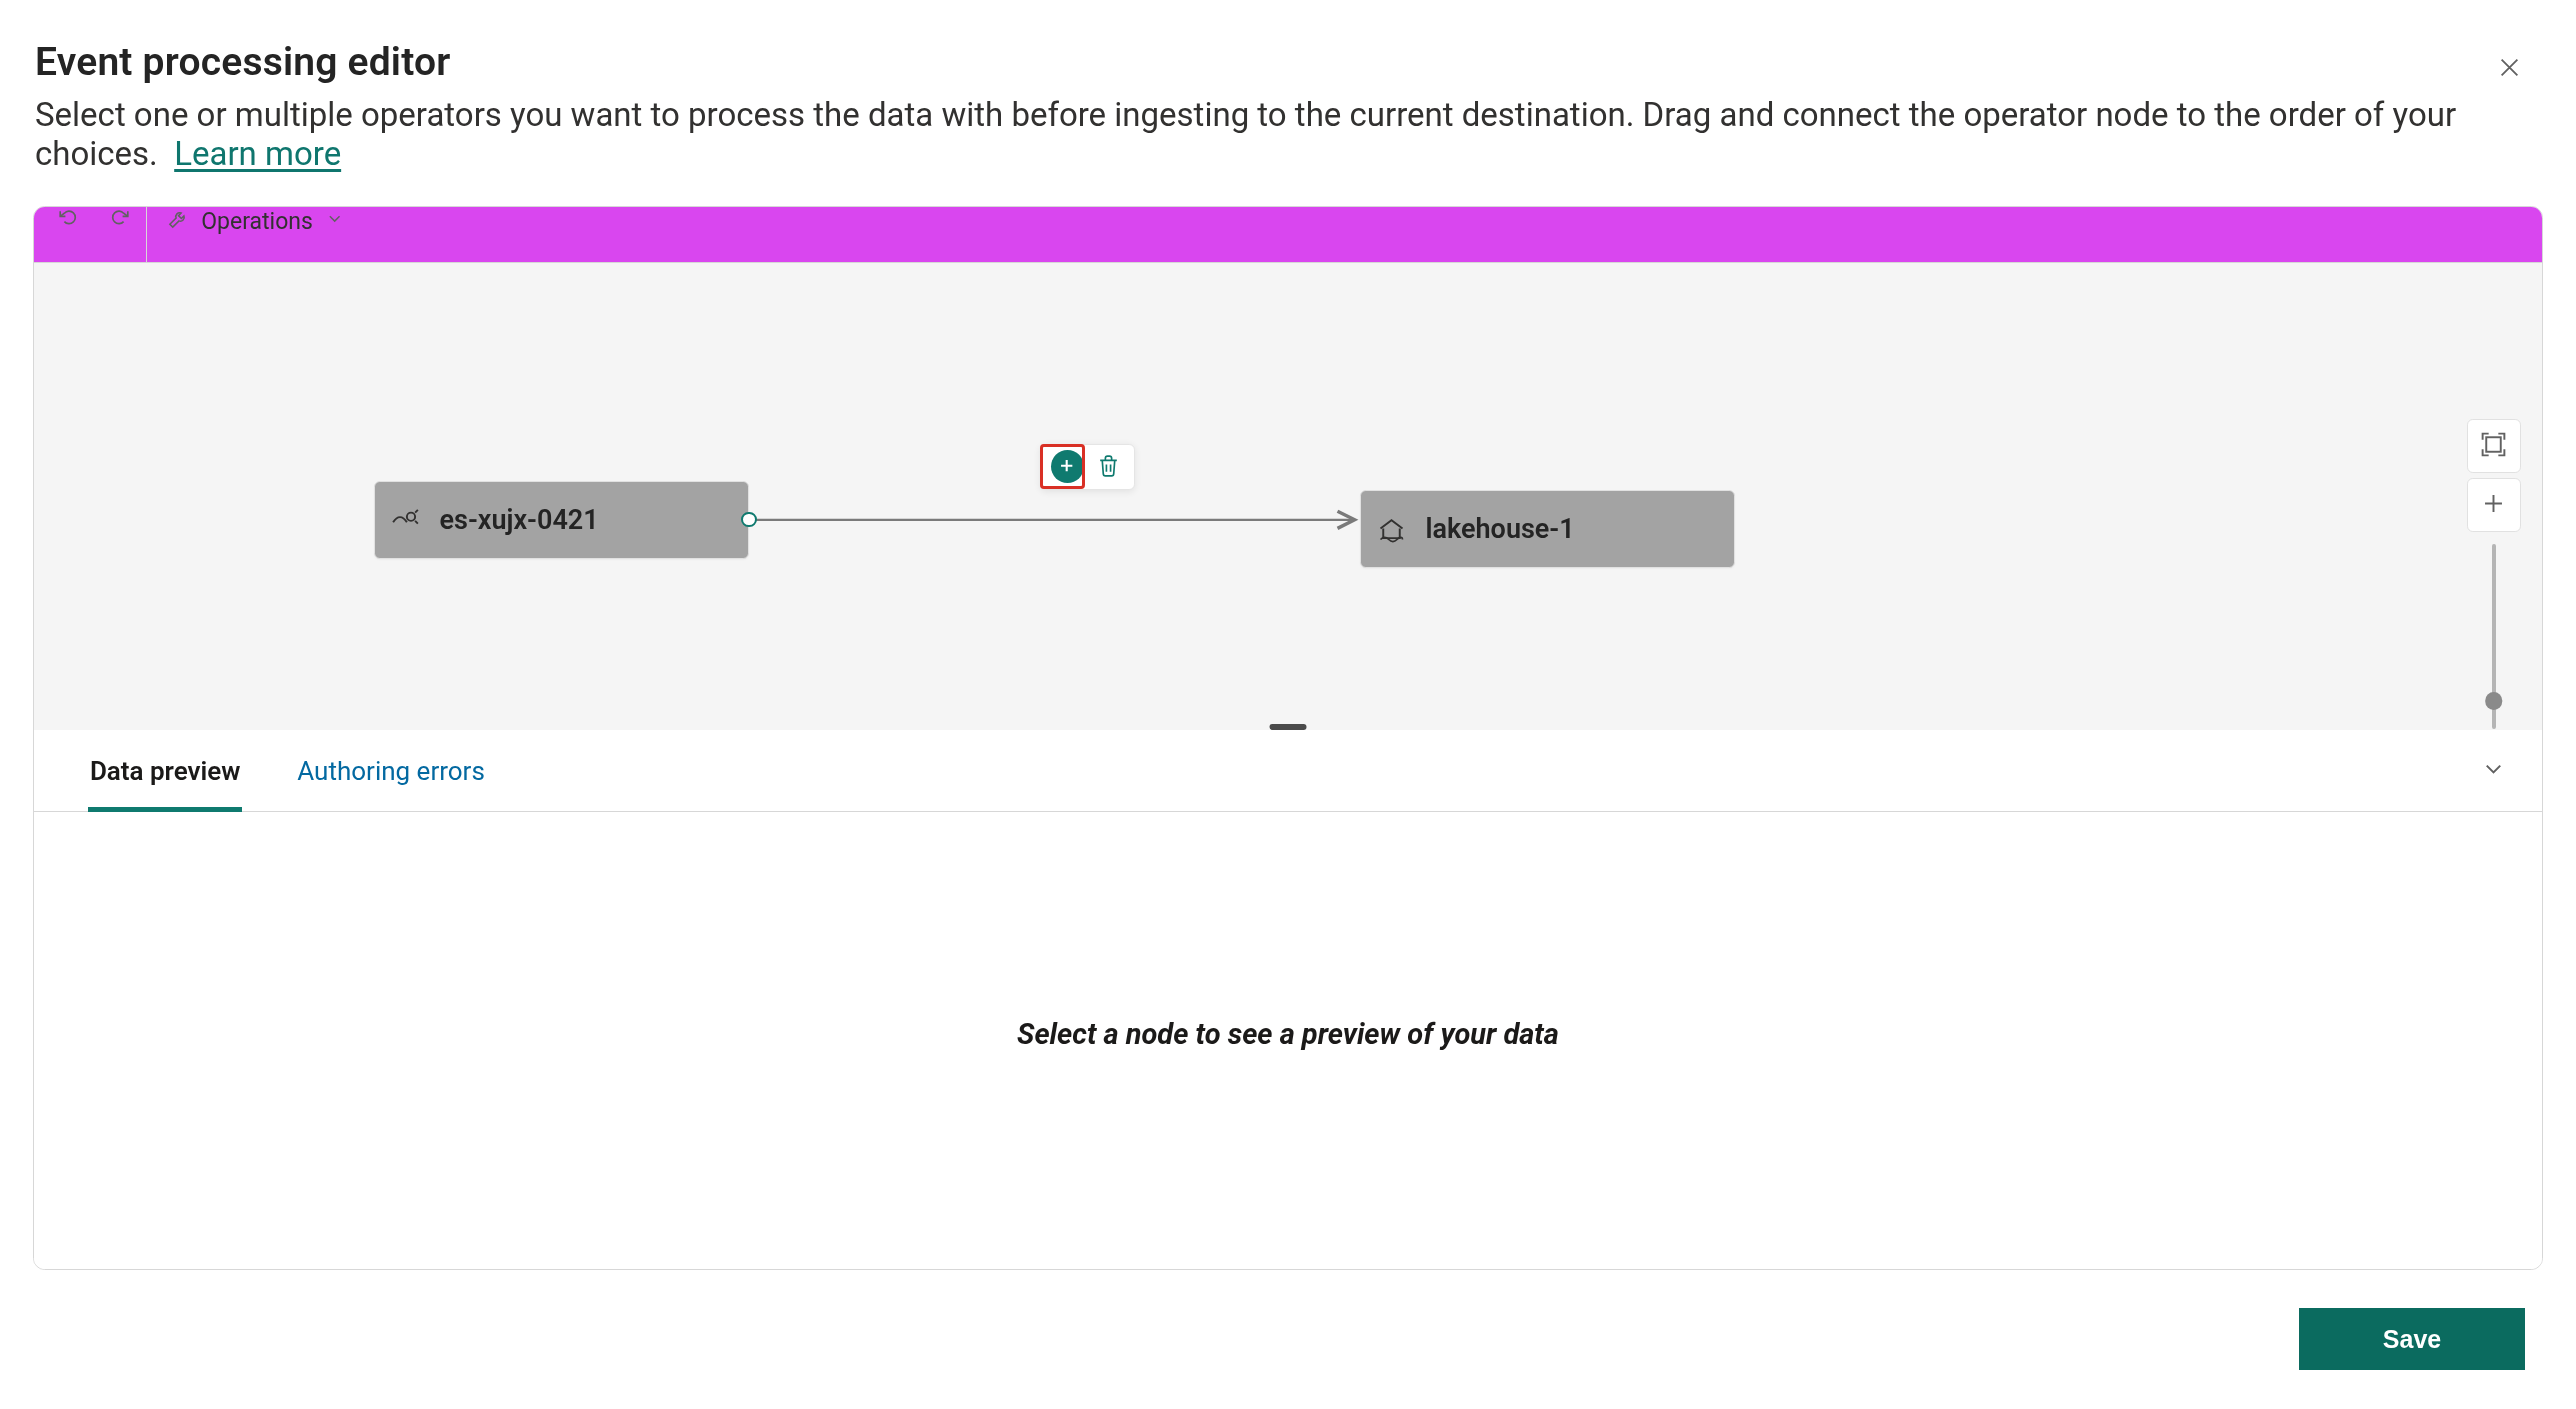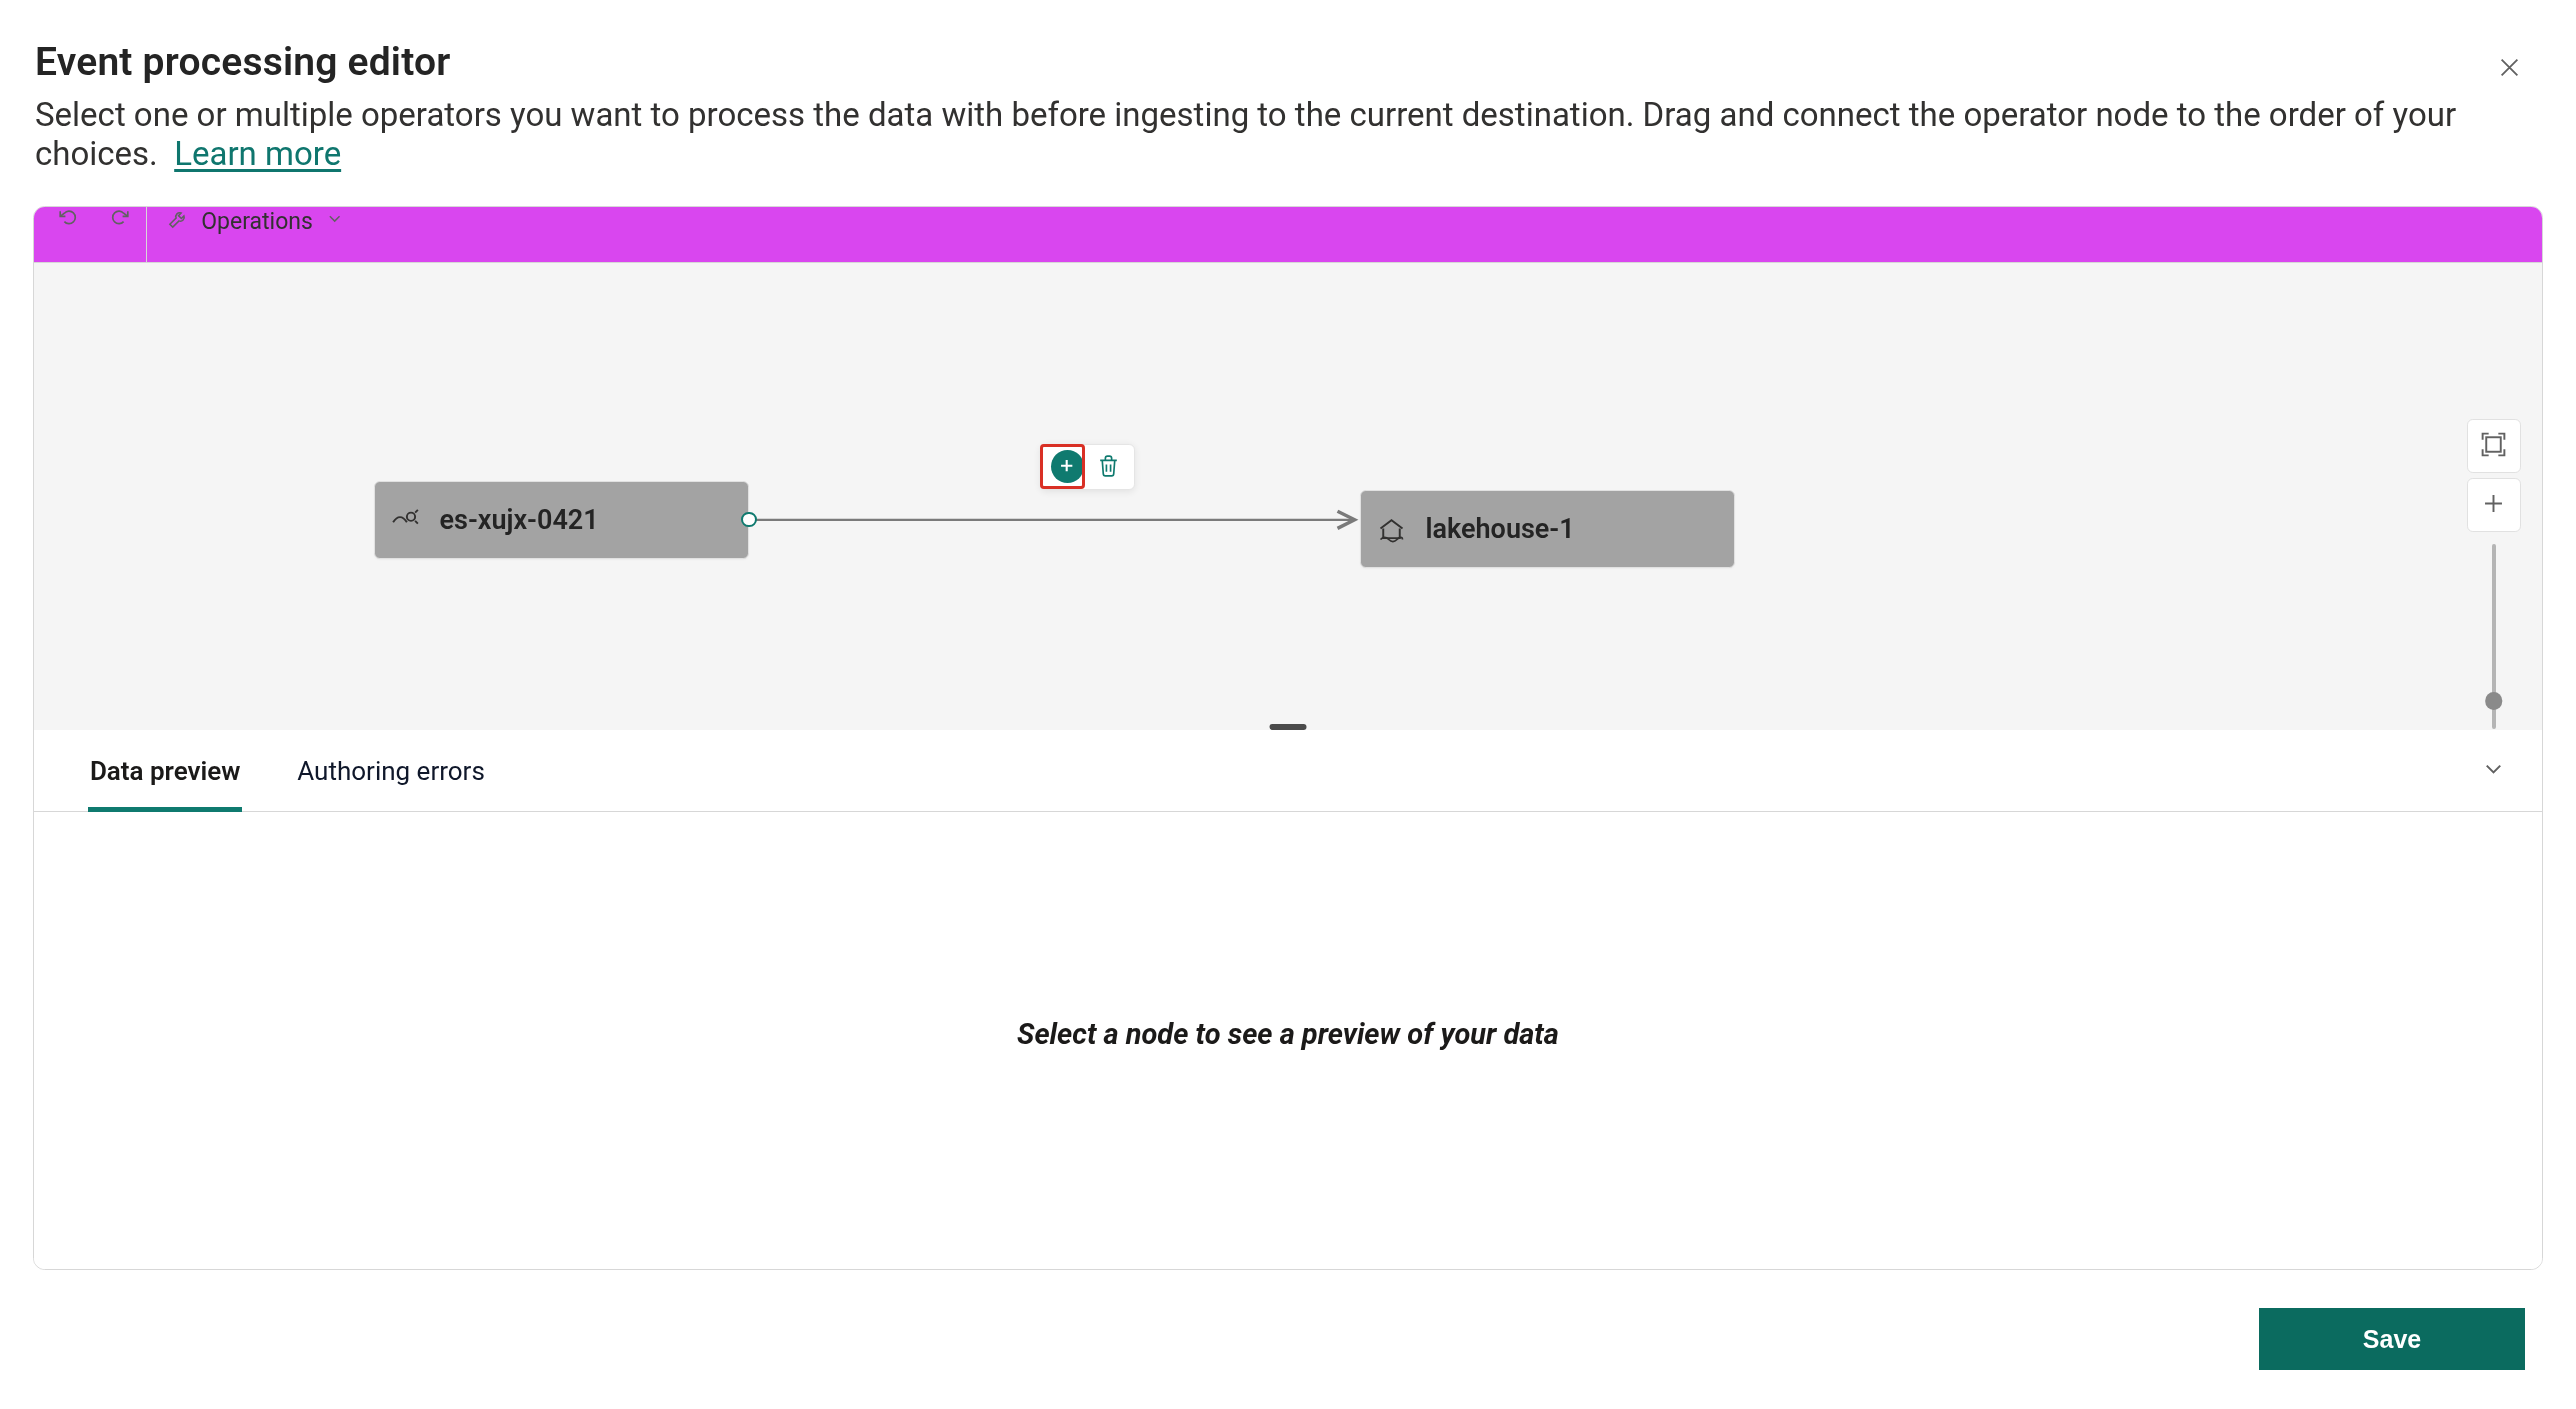--- a/index.html
+++ b/index.html
@@ -171,21 +171,21 @@
   }
 
   
   .tabs{
     display:flex;align-items:center;gap:53px;
     padding:0 54px;height:82px;background:#fff;border-top:1px solid rgba(0,0,0,0);
     border-bottom:1.5px solid var(--border);
     position:relative;
   }
   .tab{
-    font-size:26px;color:#0f172a;cursor:pointer;user-select:none;
+    font-size:26px;color:#0369a1;cursor:pointer;user-select:none;
     padding:0 1.9px;height:100%;display:flex;align-items:center;position:relative;
   }
   .tab.active{color:#1b1a19;font-weight:600}
   .tab.active::after{
     content:"";position:absolute;left:0;right:0;bottom:-1px;height:4.9px;background:var(--accent);
   }
   .tabs .collapse{
     position:absolute;right:29px;top:50%;transform:translateY(-50%);
     width:39px;height:39px;display:flex;align-items:center;justify-content:center;color:#616161;cursor:pointer;background:transparent;border:none;
   }
@@ -195,21 +195,21 @@
   .preview{
     height:457px;display:flex;align-items:center;justify-content:center;background:#fff;font-style:italic;
   }
   .preview-inner{max-width:953px;padding:19.4px 29px}
   .preview h3{font-size:29px;font-weight:700;margin:0 0 11.7px 0;color:#1b1a19}
   .preview p{font-size:25px;margin:0;color:#3b3a39;line-height:1.55}
 
   
   .save-btn{
     position:absolute;right:51px;bottom:39px;
-    height:62px;width:266px;background:var(--accent-dark);color:#fff;border:none;
+    height:62px;width:226px;background:var(--accent-dark);color:#fff;border:none;
     font-size:25px;font-weight:600;cursor:pointer;
   }
 </style>
 </head>
 <body>
 
 <div class="header">
   <h1 class="title">Event processing editor</h1>
   <div class="subtitle">
     <span>Select one or multiple operators you want to process the data with before ingesting to the current destination. Drag and connect the operator node to the order of your choices.</span>

